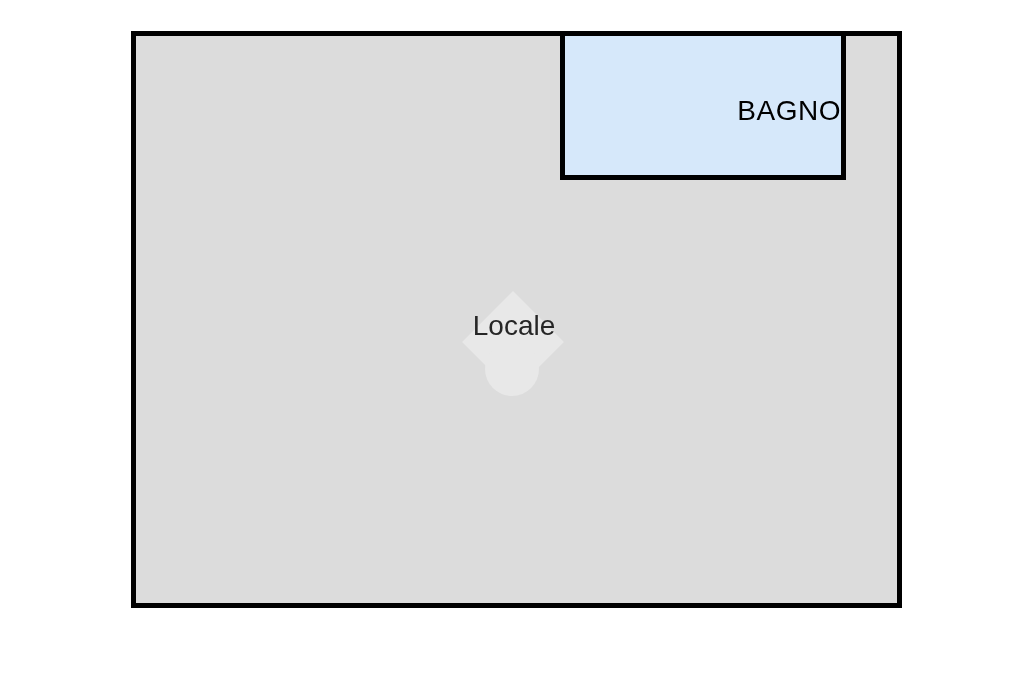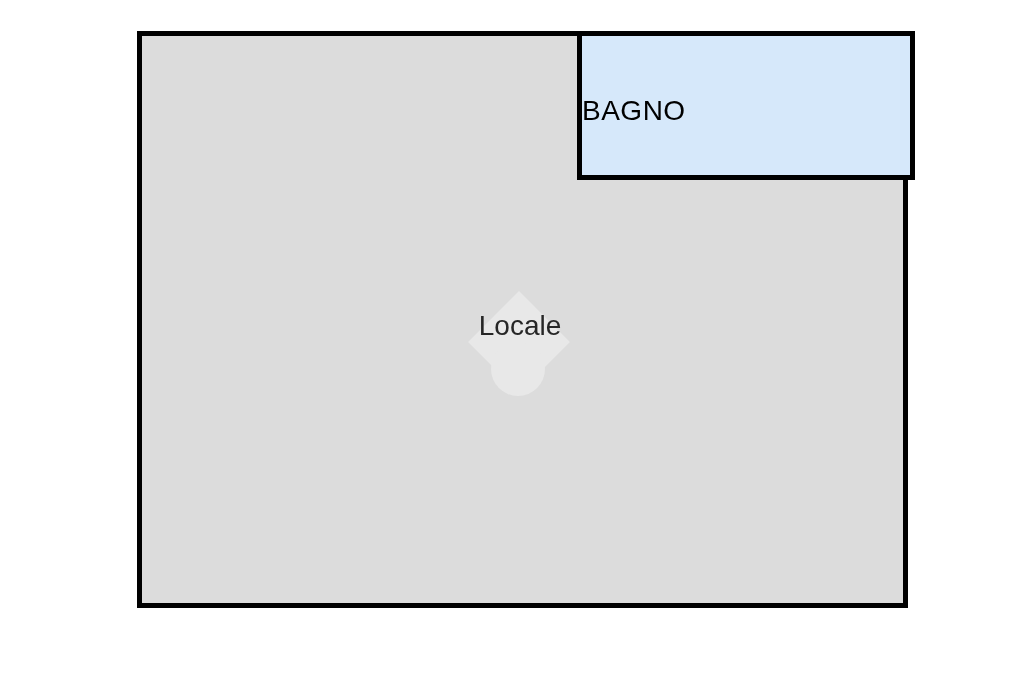--- a/index.html
+++ b/index.html
@@ -25,31 +25,30 @@
     position: absolute;
     box-sizing: border-box;
     border: 5px solid #000000;
   }
   .room-locale {
     left: 131px;
     top: 31px;
     width: 771px;
     height: 577px;
     background: #dcdcdc;
-    margin-left: 6px;
   }
   .room-bagno {
-    left: 577px;
+    left: 560px;
     top: 31px;
-    width: 338px;
+    width: 286px;
     height: 149px;
     background: #d6e8fa;
     display: flex;
     align-items: center;
-    justify-content: flex-start;
+    justify-content: flex-end;
     padding-top: 10px;
   }
   .watermark {
     position: absolute;
     left: 0; top: 0;
     width: 100%; height: 100%;
     pointer-events: none;
   }
   .wm-diamond {
     position: absolute;

